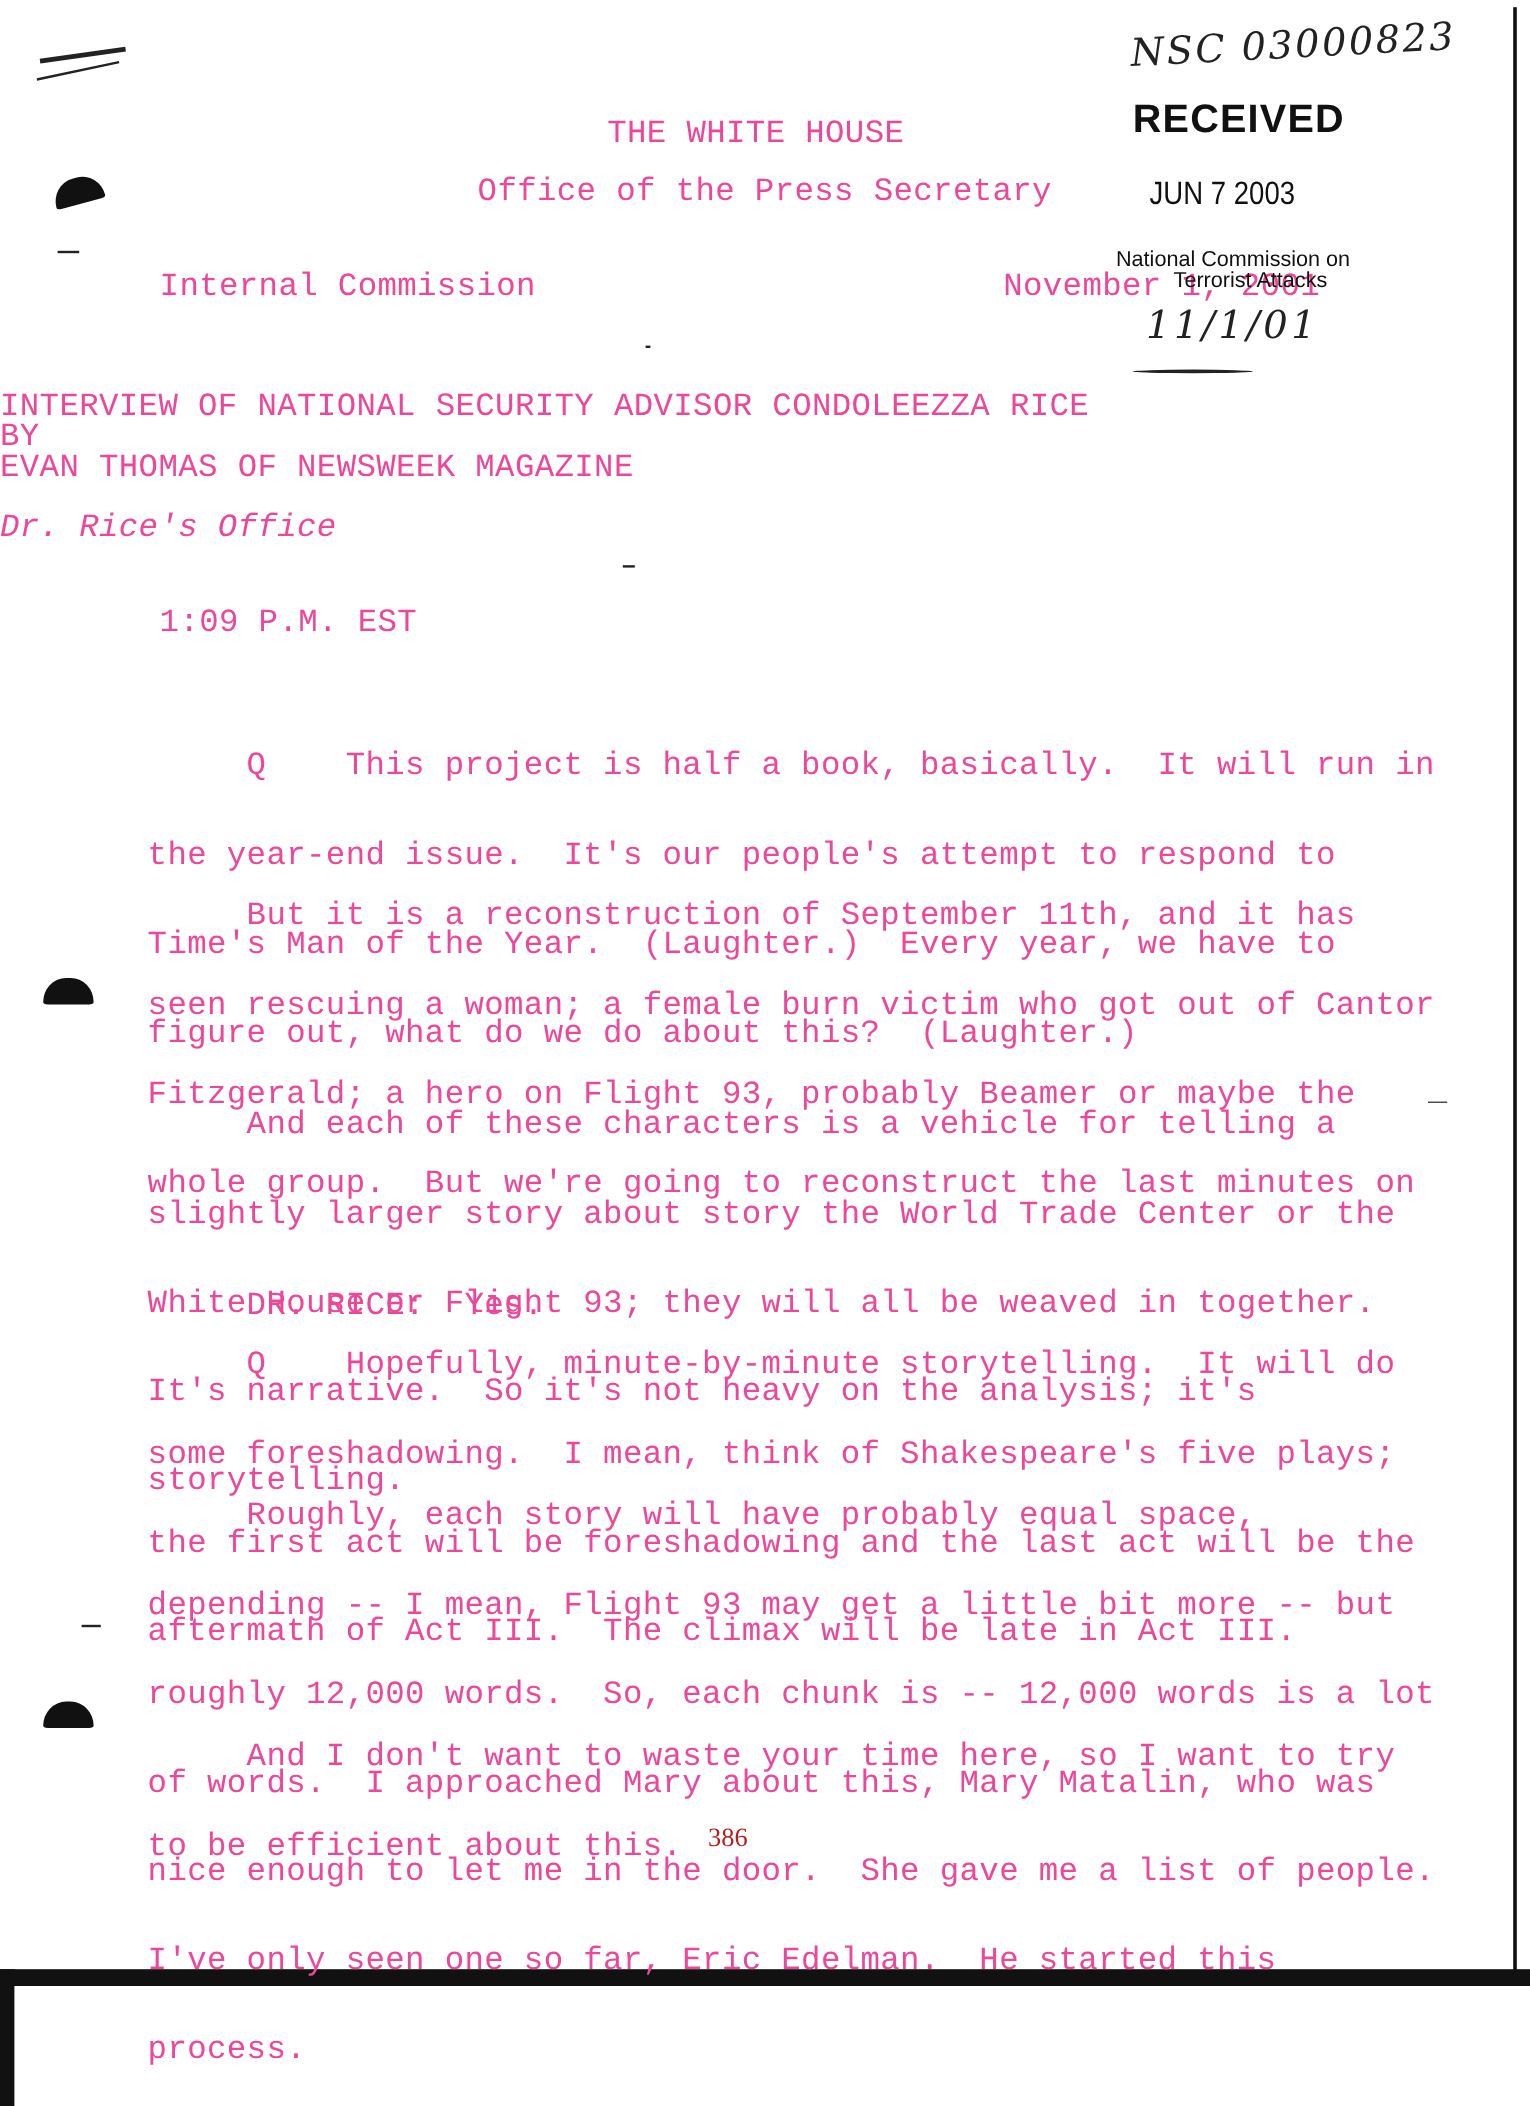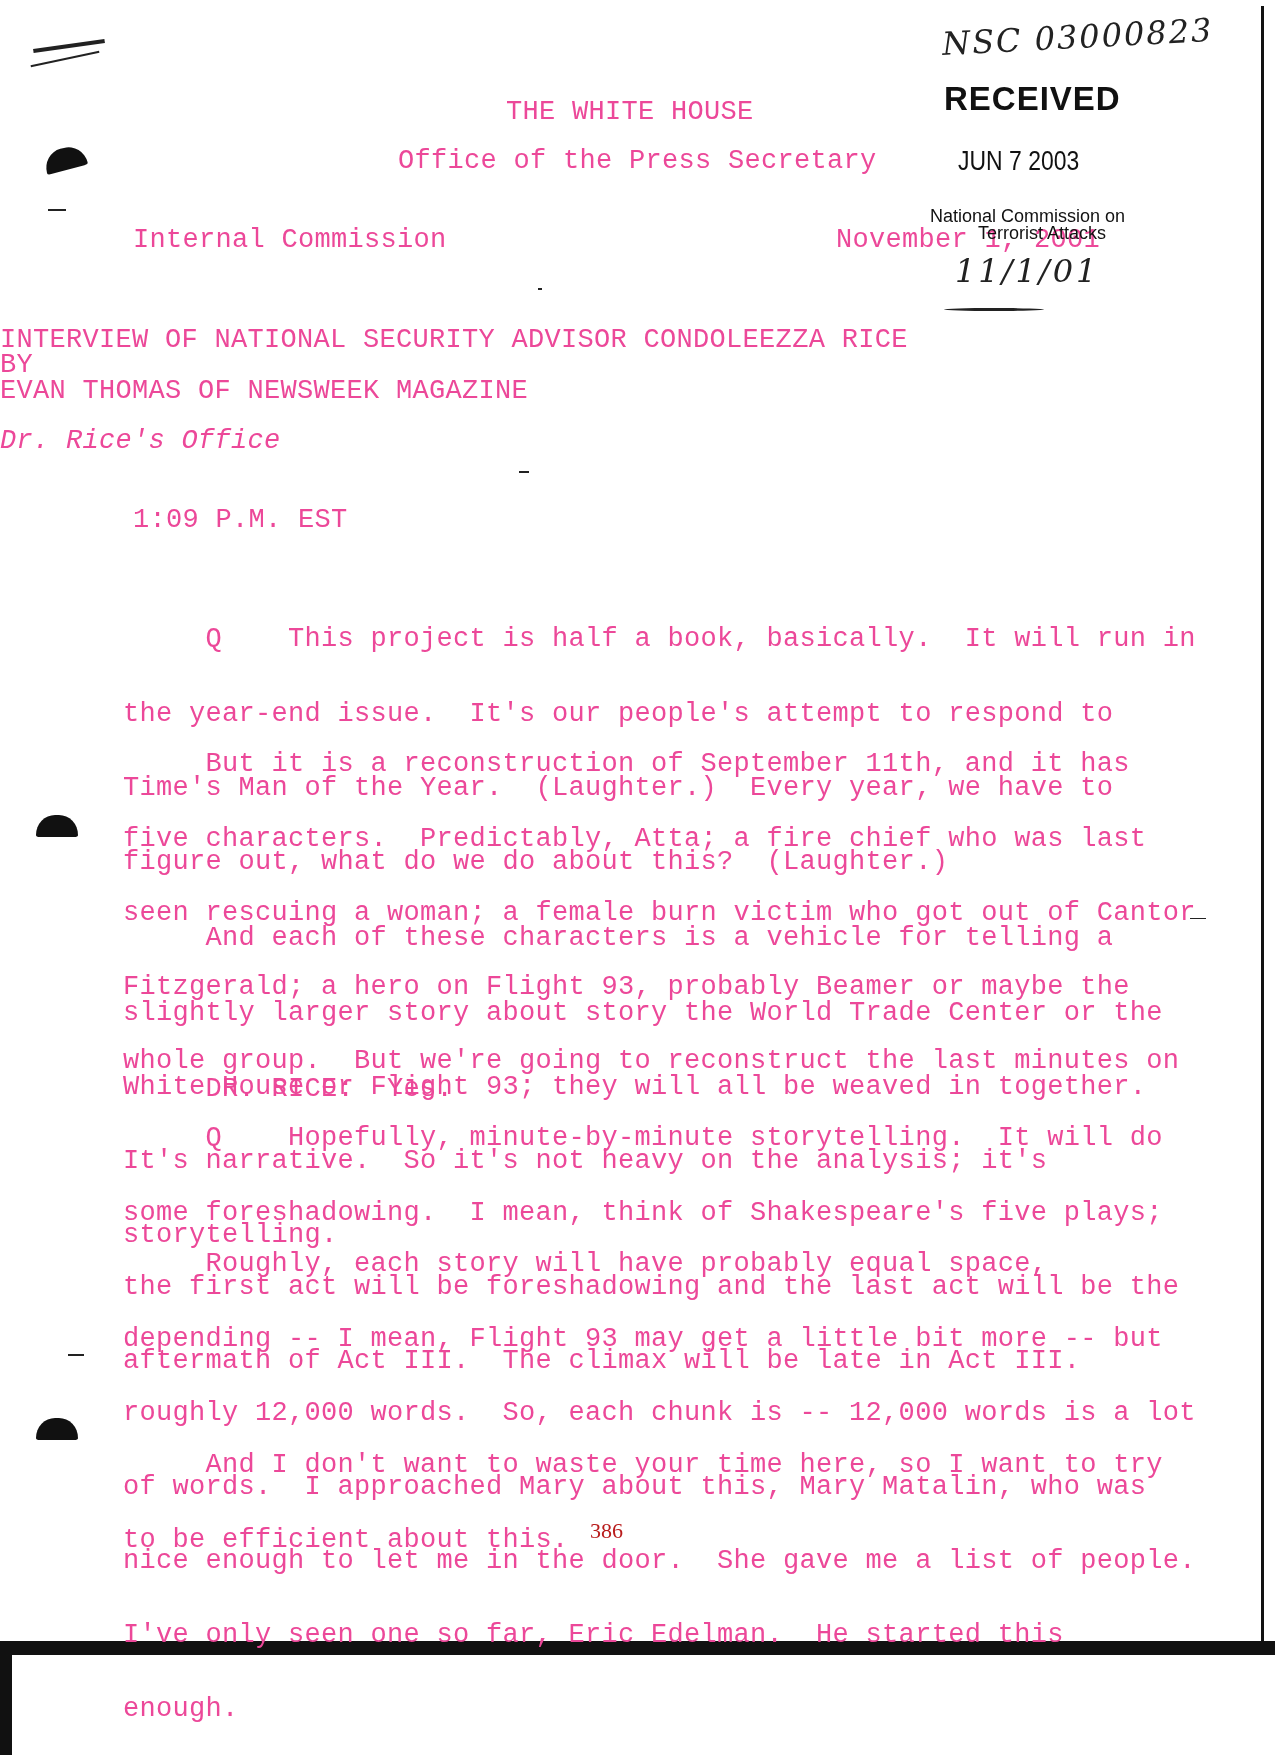--- a/index.html
+++ b/index.html
@@ -65,21 +65,20 @@
 
   <div class="para mono" style="top:578px;">
     <div>     Q    This project is half a book, basically.  It will run in</div>
     <div>the year-end issue.  It's our people's attempt to respond to</div>
     <div>Time's Man of the Year.  (Laughter.)  Every year, we have to</div>
     <div>figure out, what do we do about this?  (Laughter.)</div>
   </div>
 
   <div class="para mono" style="top:703px;">
     <div>     But it is a reconstruction of September 11th, and it has</div>
-    <div>five characters.  Predictably, Atta; a fire chief who was last</div>
     <div>seen rescuing a woman; a female burn victim who got out of Cantor</div>
     <div>Fitzgerald; a hero on Flight 93, probably Beamer or maybe the</div>
     <div>whole group.  But we're going to reconstruct the last minutes on</div>
   </div>
 
   <div class="para mono" style="top:877px;">
     <div>     And each of these characters is a vehicle for telling a</div>
     <div>slightly larger story about story the World Trade Center or the</div>
     <div>White House or Flight 93; they will all be weaved in together.</div>
     <div>It's narrative.  So it's not heavy on the analysis; it's</div>
@@ -97,21 +96,21 @@
     <div>aftermath of Act III.  The climax will be late in Act III.</div>
   </div>
 
   <div class="para mono" style="top:1203px;">
     <div>     Roughly, each story will have probably equal space,</div>
     <div>depending -- I mean, Flight 93 may get a little bit more -- but</div>
     <div>roughly 12,000 words.  So, each chunk is -- 12,000 words is a lot</div>
     <div>of words.  I approached Mary about this, Mary Matalin, who was</div>
     <div>nice enough to let me in the door.  She gave me a list of people.</div>
     <div>I've only seen one so far, Eric Edelman.  He started this</div>
-    <div>enough.</div>
+    <div>process.</div>
   </div>
 
   <div class="para mono" style="top:1404px;">
     <div>     And I don't want to waste your time here, so I want to try</div>
     <div>to be efficient about this.</div>
   </div>
 
   <div class="page-number">386</div>
 
 </div>

